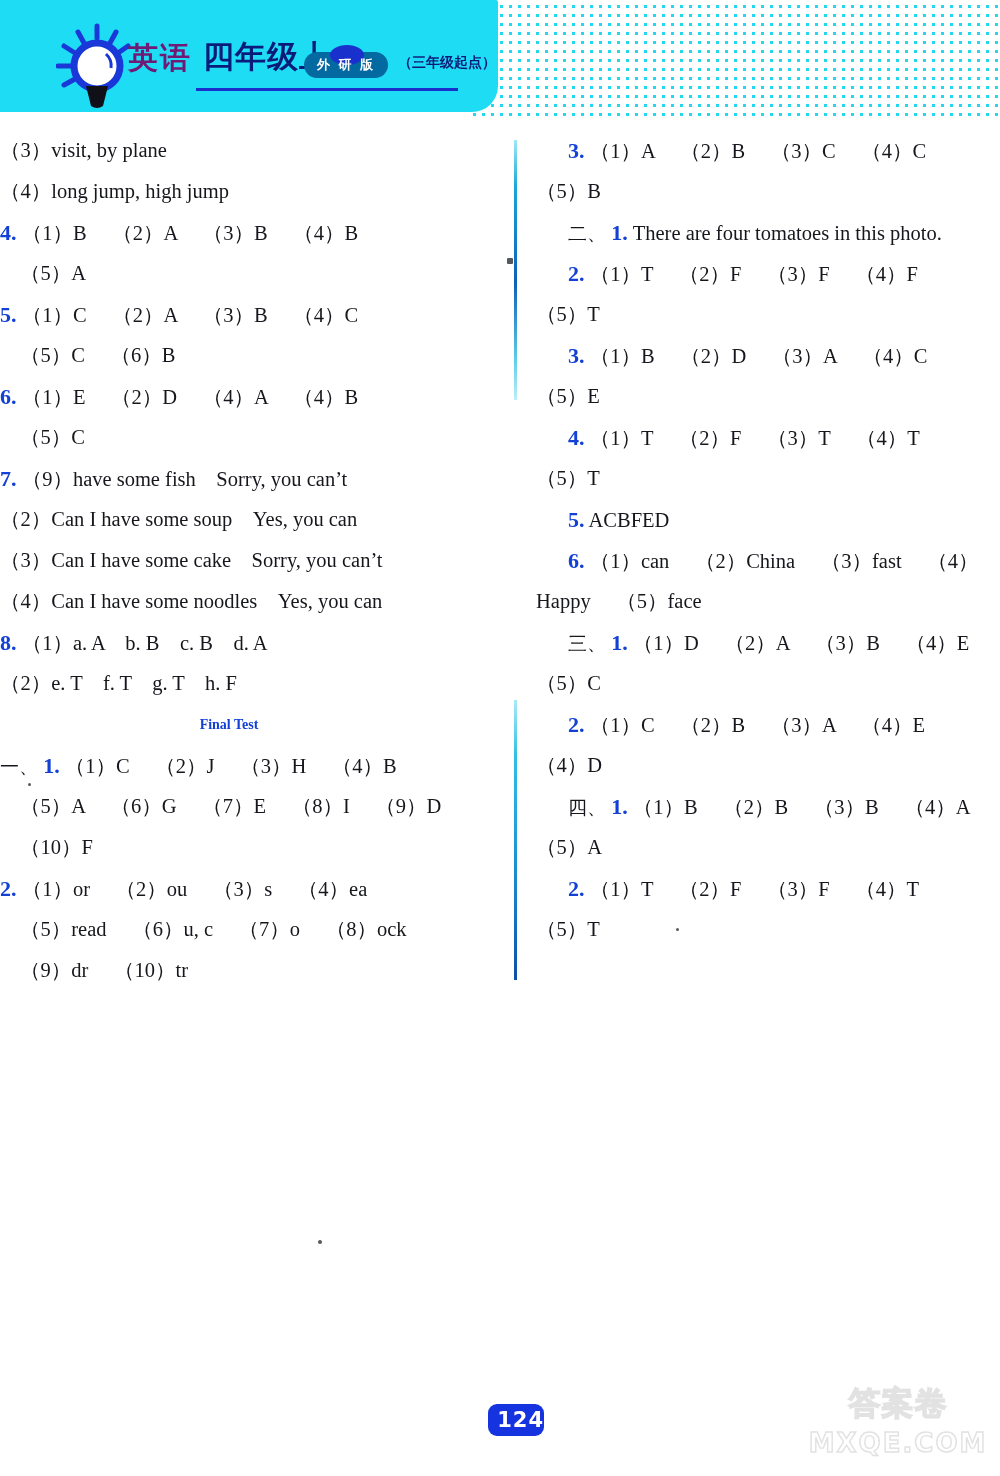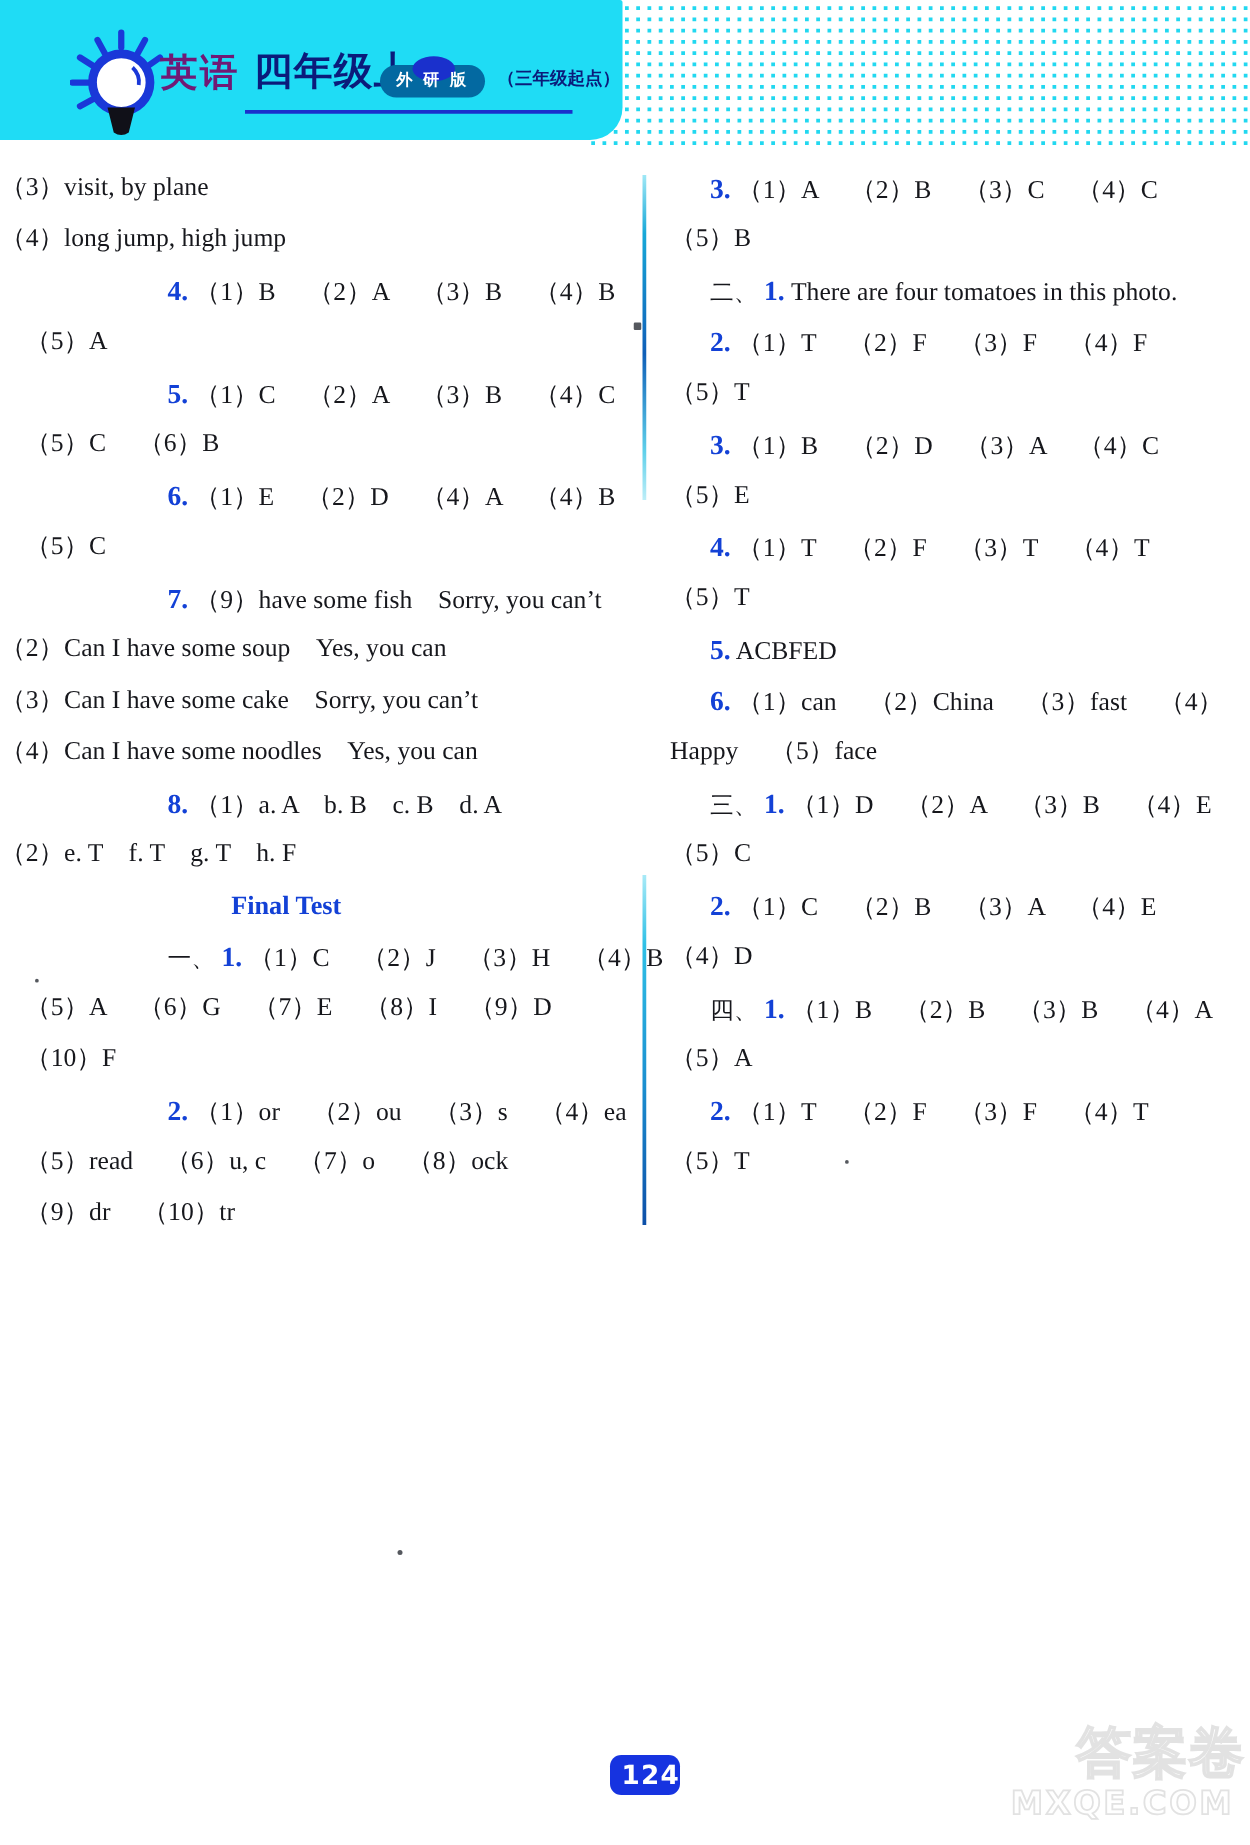--- a/index.html
+++ b/index.html
@@ -135,41 +135,41 @@
   #right-column { left: 516px; width: 484px; }
 
   .line {
     font-size: 20.5px;
     color: #16171c;
     line-height: 41px;
     height: 41px;
     white-space: pre;
     font-family: "Liberation Serif", "DejaVu Serif", serif;
   }
-  .line.indent   { padding-left: 134px; }
+  .line.indent   { }
   .line.hang     { }
   .line.hang-r   { padding-left: 20px; }
   .line.indent-r { padding-left: 52px; }
 
   .num {
     color: #1341d6;
     font-weight: bold;
     font-size: 22px;
     font-family: "Liberation Serif", "DejaVu Serif", serif;
   }
   .cn-num {
     color: #16171c;
     font-family: "DejaVu Sans", sans-serif;
     font-size: 19px;
   }
   .section-title {
     text-align: center;
     color: #1341d6;
     font-weight: bold;
-    font-size: 21px;
+    font-size: 14px;
     line-height: 41px;
     height: 41px;
     font-family: "Liberation Serif", "DejaVu Serif", serif;
     padding-right: 56px;
   }
 
   
   #page-number {
     position: absolute;
     left: 488px; top: 1404px;
@@ -188,26 +188,25 @@
   
   #watermark {
     position: absolute;
     left: 800px; top: 1378px;
     width: 196px; height: 92px;
     text-align: center;
     pointer-events: none;
   }
   #watermark-cn {
     font-family: "DejaVu Sans", sans-serif;
-    font-size: 44px;
+    font-size: 32px;
     font-weight: bold;
     color: #ffffff;
     line-height: 50px;
     letter-spacing: 1px;
-    text-align: right;
     -webkit-text-stroke: 1.4px #e2e2e2;
   }
   #watermark-url {
     font-family: "DejaVu Sans", sans-serif;
     font-size: 26px;
     font-weight: bold;
     color: #ffffff;
     line-height: 30px;
     letter-spacing: 2px;
     -webkit-text-stroke: 1.4px #e2e2e2;

